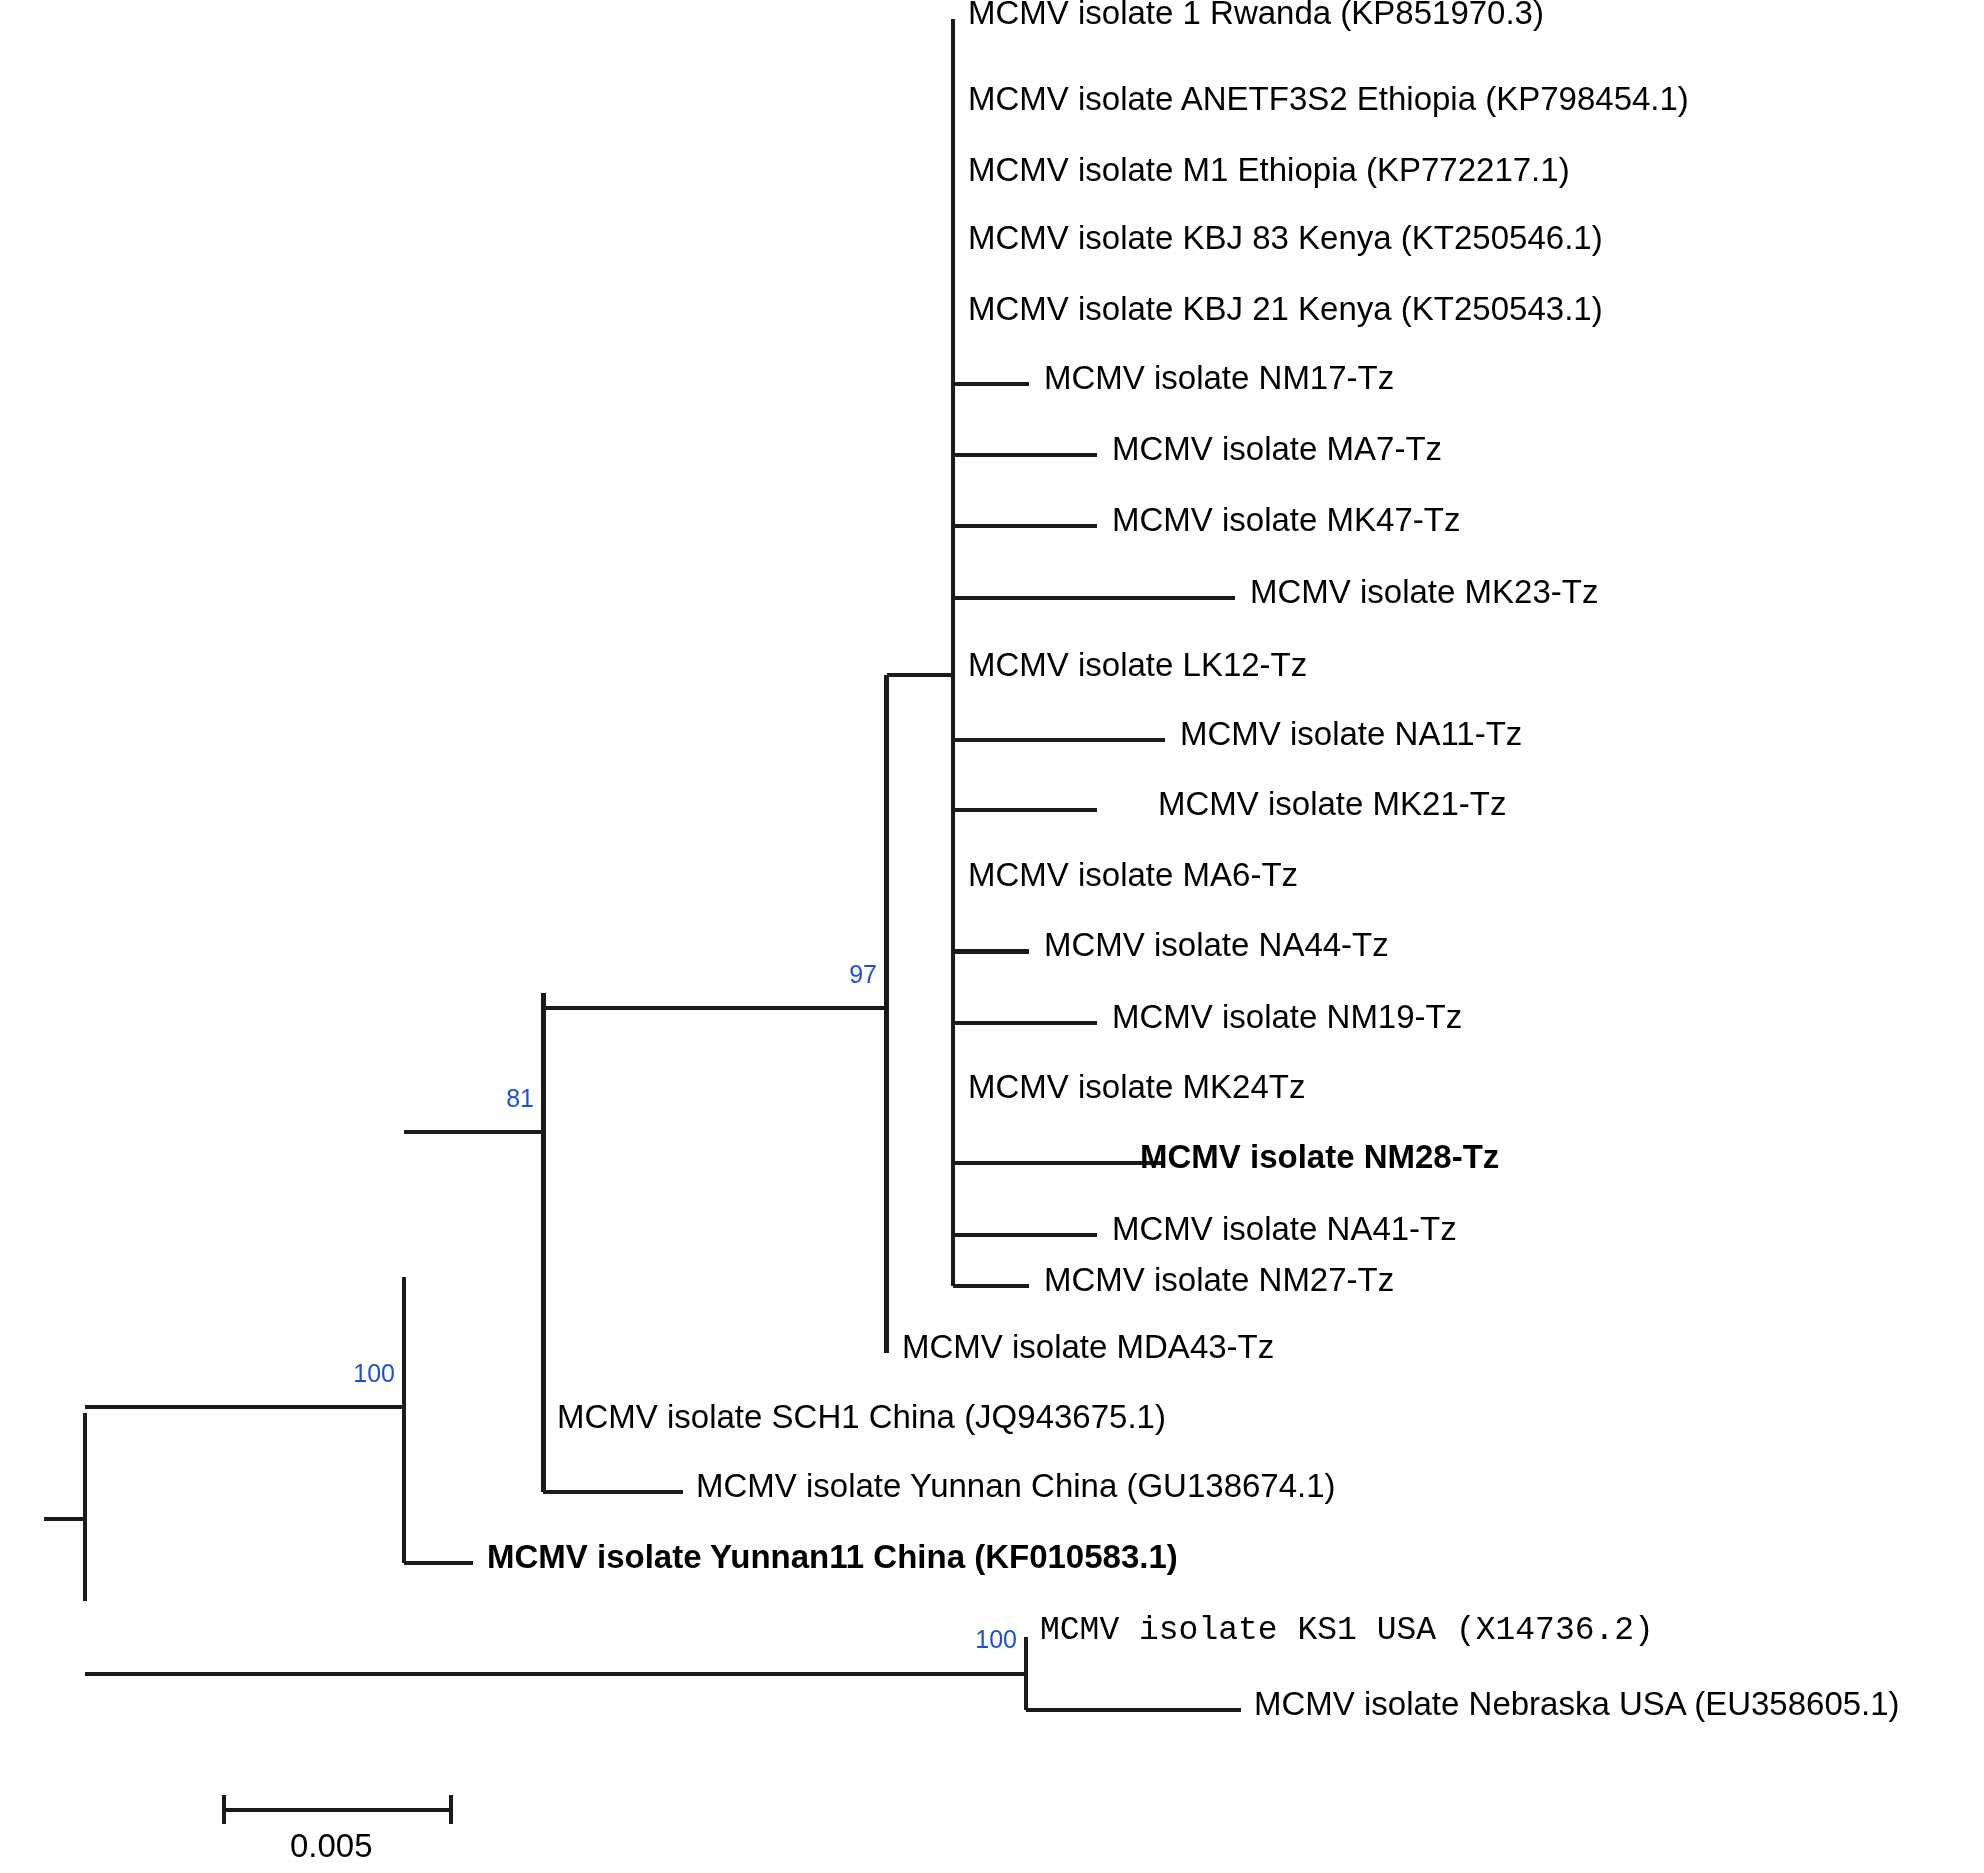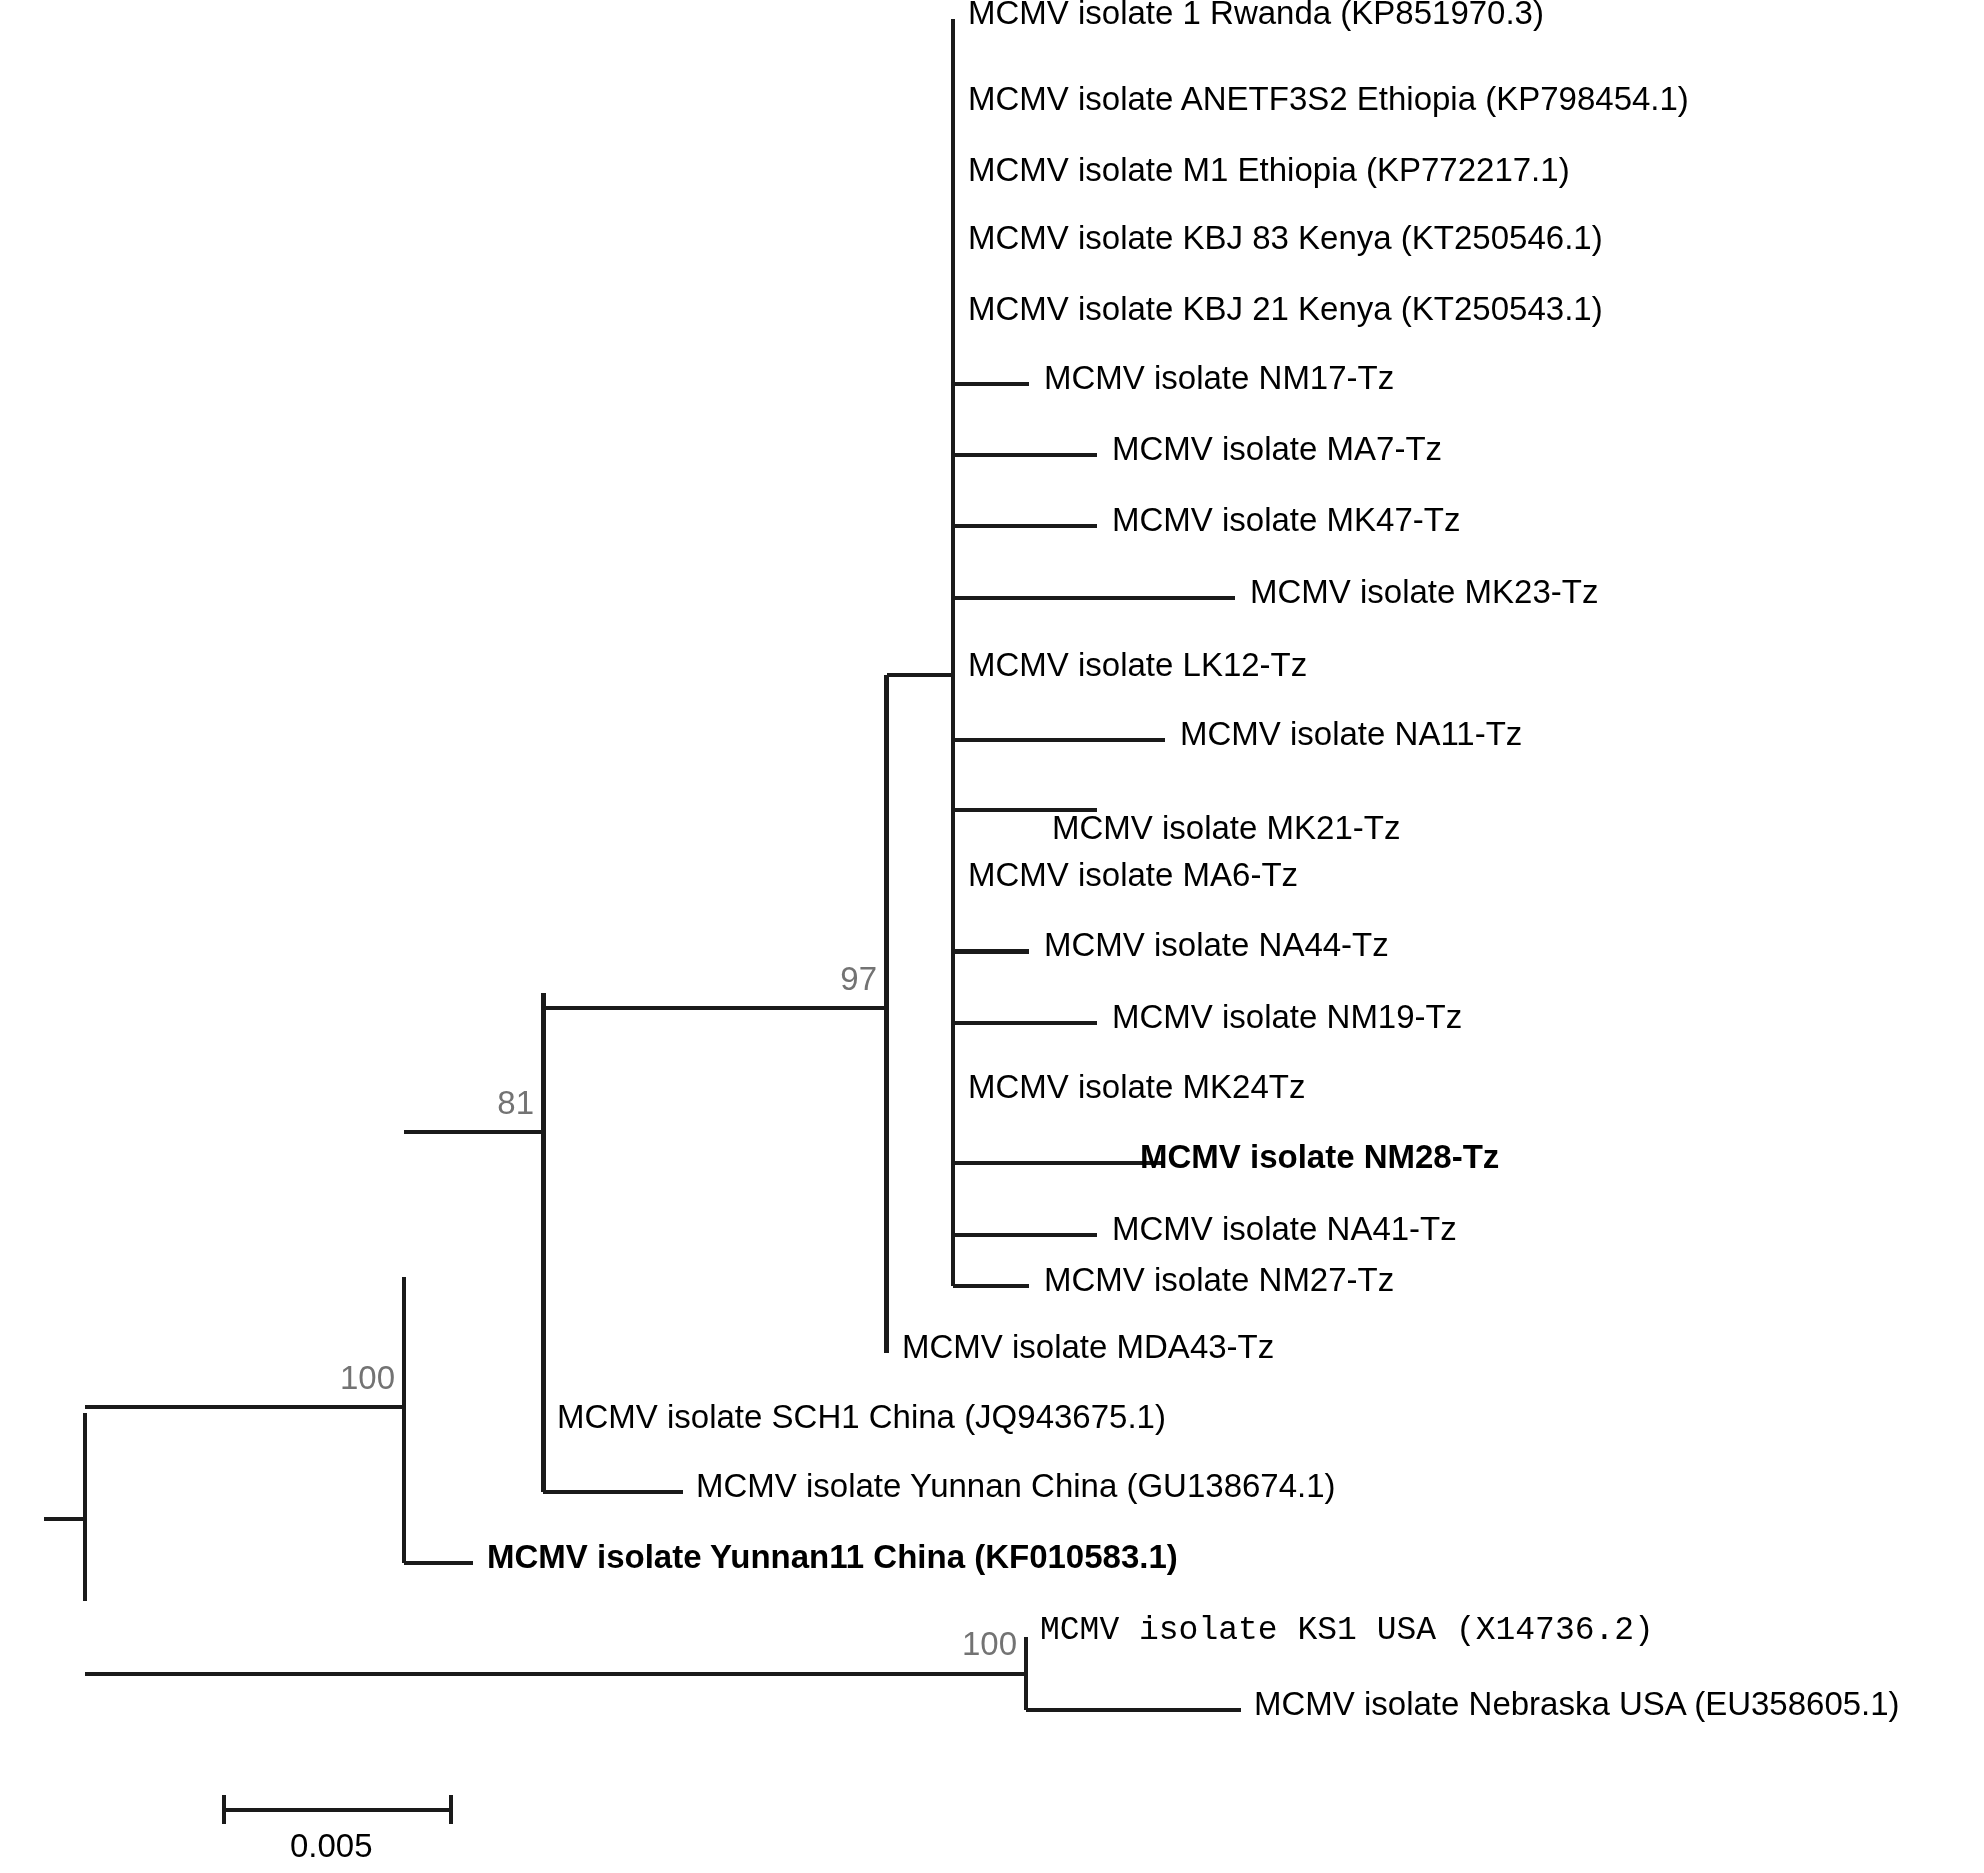--- a/index.html
+++ b/index.html
@@ -28,22 +28,22 @@
     font-family: "Liberation Sans", sans-serif;
     font-size: 33px;
     color: #000000;
     white-space: nowrap;
     line-height: 1;
     letter-spacing: 0px;
   }
   .boot-label {
     position: absolute;
     font-family: "Liberation Sans", sans-serif;
-    font-size: 33px;
-    color: #737373;
+    font-size: 25px;
+    color: #1d4ed8;
     white-space: nowrap;
     line-height: 1;
     text-align: right;
   }
   .scale-label {
     position: absolute;
     font-family: "Liberation Sans", sans-serif;
     font-size: 33px;
     color: #000000;
     white-space: nowrap;
@@ -91,21 +91,21 @@
       <div class="tip-label" style="left: 968px; top: 82px;">MCMV isolate ANETF3S2 Ethiopia (KP798454.1)</div>
       <div class="tip-label" style="left: 968px; top: 153px;">MCMV isolate M1 Ethiopia (KP772217.1)</div>
       <div class="tip-label" style="left: 968px; top: 221px;">MCMV isolate KBJ 83 Kenya (KT250546.1)</div>
       <div class="tip-label" style="left: 968px; top: 292px;">MCMV isolate KBJ 21 Kenya (KT250543.1)</div>
       <div class="tip-label" style="left: 1044px; top: 361px;">MCMV isolate NM17-Tz</div>
       <div class="tip-label" style="left: 1112px; top: 432px;">MCMV isolate MA7-Tz</div>
       <div class="tip-label" style="left: 1112px; top: 503px;">MCMV isolate MK47-Tz</div>
       <div class="tip-label" style="left: 1250px; top: 575px;">MCMV isolate MK23-Tz</div>
       <div class="tip-label" style="left: 968px; top: 648px;">MCMV isolate LK12-Tz</div>
       <div class="tip-label" style="left: 1180px; top: 717px;">MCMV isolate NA11-Tz</div>
-      <div class="tip-label" style="left: 1052px; top: 787px; margin-top: 24px;">MCMV isolate MK21-Tz</div>
+      <div class="tip-label" style="left: 1158px; top: 787px;">MCMV isolate MK21-Tz</div>
       <div class="tip-label" style="left: 968px; top: 858px;">MCMV isolate MA6-Tz</div>
       <div class="tip-label" style="left: 1044px; top: 928px;">MCMV isolate NA44-Tz</div>
       <div class="tip-label" style="left: 1112px; top: 1000px;">MCMV isolate NM19-Tz</div>
       <div class="tip-label" style="left: 968px; top: 1070px;">MCMV isolate MK24Tz</div>
       <div class="tip-label" style="left: 1140px; top: 1140px; font-weight: bold;">MCMV isolate NM28-Tz</div>
       <div class="tip-label" style="left: 1112px; top: 1212px;">MCMV isolate NA41-Tz</div>
       <div class="tip-label" style="left: 1044px; top: 1263px;">MCMV isolate NM27-Tz</div>
       <div class="tip-label" style="left: 902px; top: 1330px;">MCMV isolate MDA43-Tz</div>
       <div class="tip-label" style="left: 557px; top: 1400px;">MCMV isolate SCH1 China (JQ943675.1)</div>
       <div class="tip-label" style="left: 696px; top: 1469px;">MCMV isolate Yunnan China (GU138674.1)</div>

